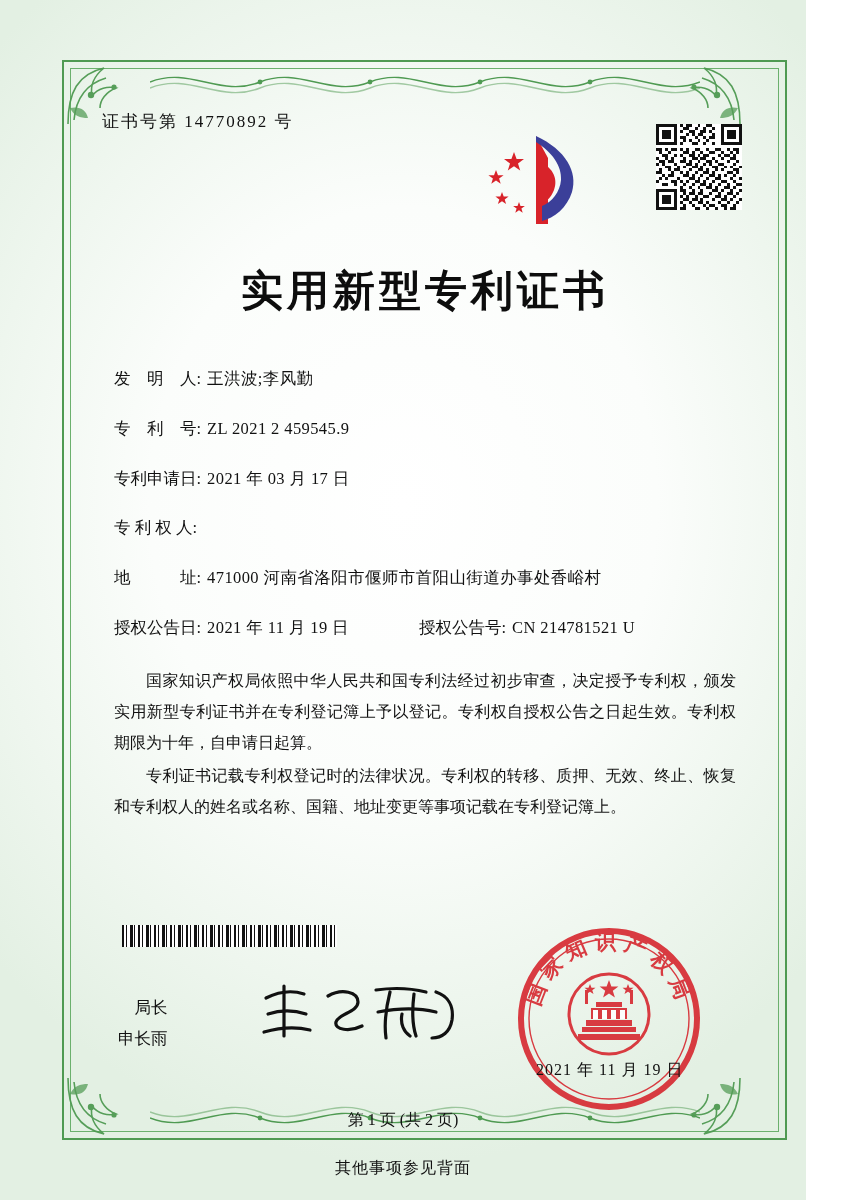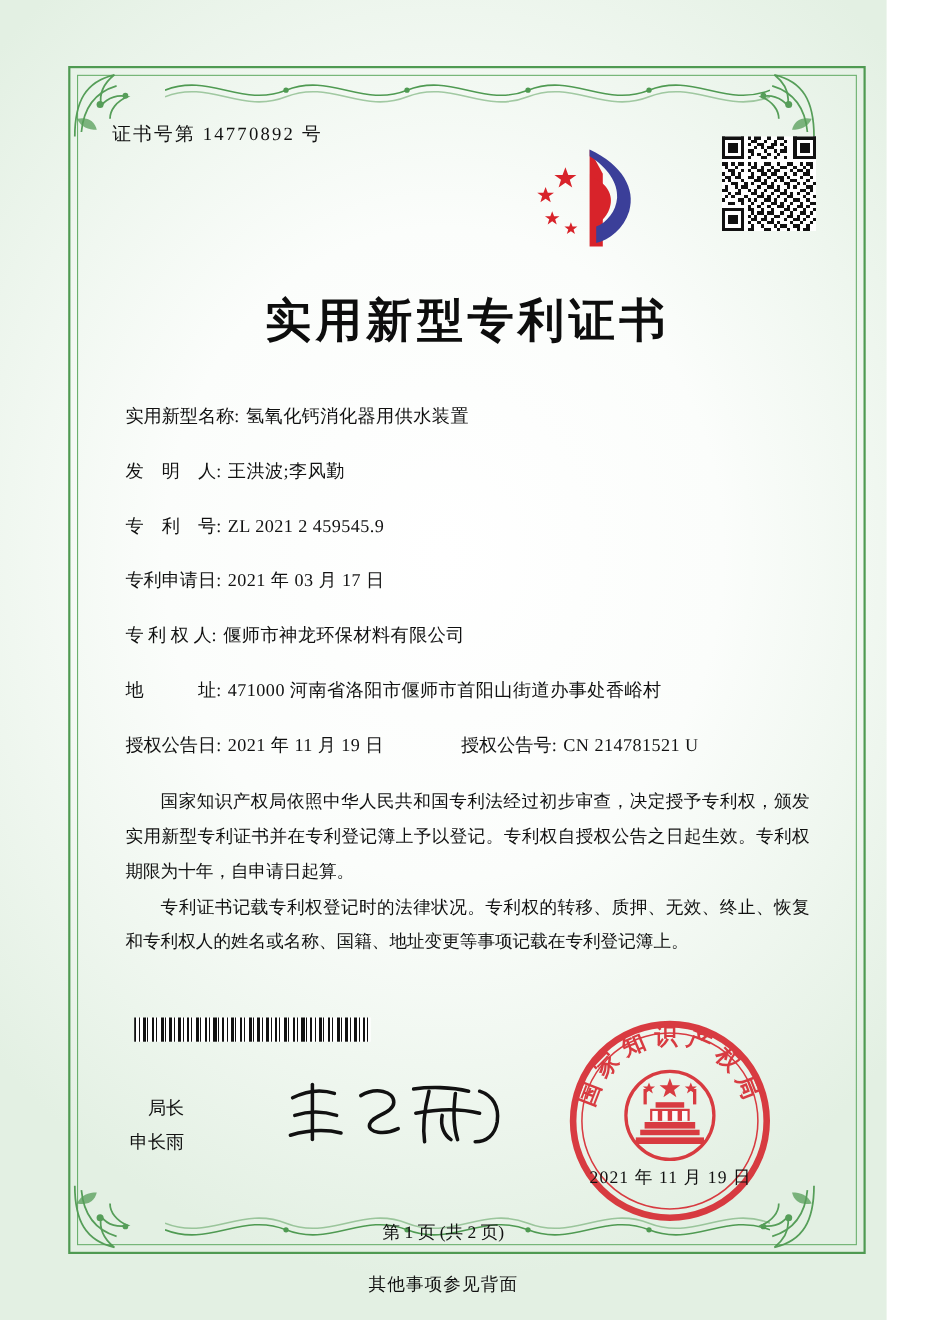--- a/index.html
+++ b/index.html
@@ -508,43 +508,38 @@
           <rect x="23" y="28" width="1" height="1"></rect>
             <rect x="25" y="28" width="2" height="1"></rect>
         </g>
       </svg>
     </div>
 
     <div class="doc-title">实用新型专利证书</div>
 
     <div class="fields">
 
-      <div class="field-row">
-        <span class="field-label">实用新型名称:</span>
-        <span class="field-value">氢氧化钙消化器用供水装置</span>
-      </div>
 
       <div class="field-row">
         <span class="field-label">发　明　人:</span>
         <span class="field-value">王洪波;李风勤</span>
       </div>
 
       <div class="field-row">
         <span class="field-label">专　利　号:</span>
         <span class="field-value">ZL 2021 2 459545.9</span>
       </div>
 
       <div class="field-row">
         <span class="field-label">专利申请日:</span>
         <span class="field-value">2021 年 03 月 17 日</span>
       </div>
 
       <div class="field-row">
         <span class="field-label">专 利 权 人:</span>
-        <span class="field-value">偃师市神龙环保材料有限公司</span>
       </div>
 
       <div class="field-row">
         <span class="field-label">地　　　址:</span>
         <span class="field-value">471000 河南省洛阳市偃师市首阳山街道办事处香峪村</span>
       </div>
 
       <div class="field-row dual">
         <span class="field-label">授权公告日:</span>
         <span class="field-value">2021 年 11 月 19 日</span>

